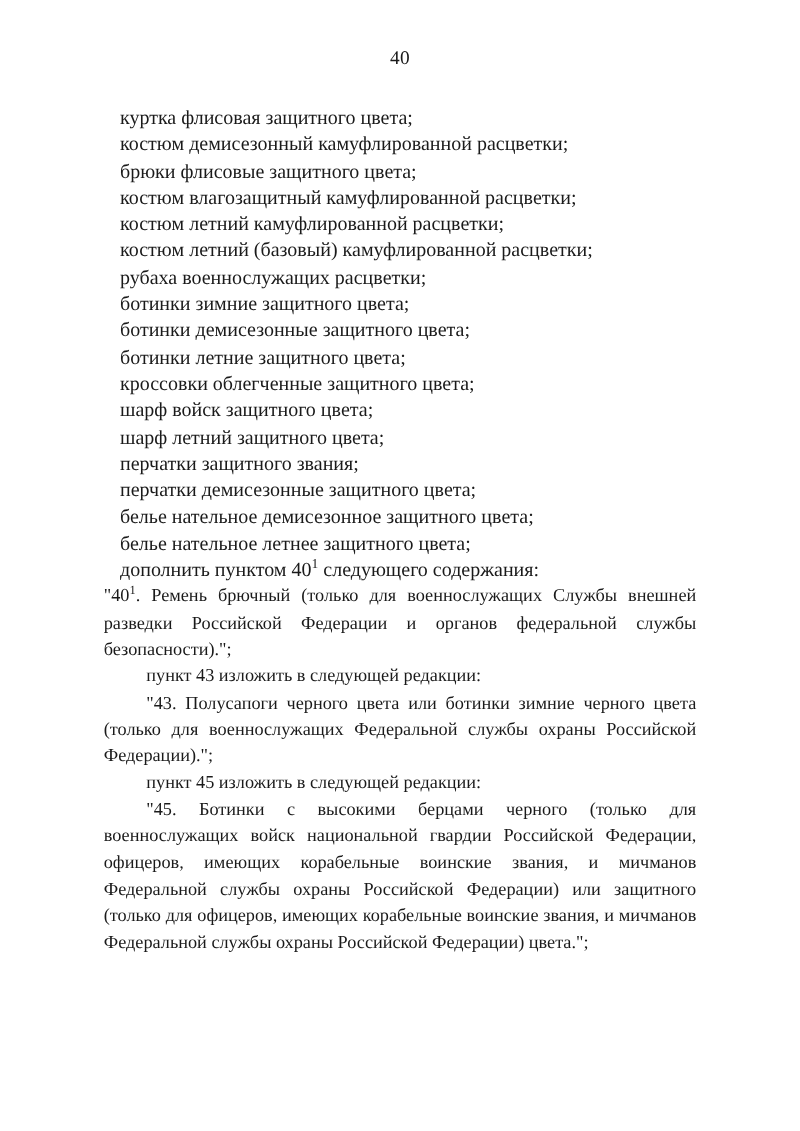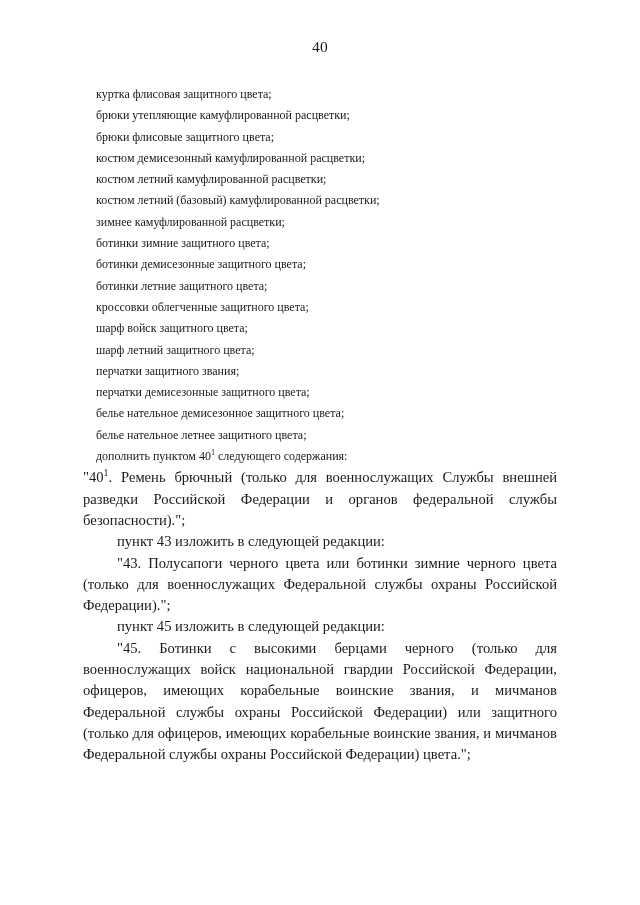--- a/index.html
+++ b/index.html
@@ -27,21 +27,21 @@
     margin-top: 38px;
     margin-bottom: 0;
     letter-spacing: 0.2px;
   }
   .body-block {
     margin: 0 auto;
     width: 474px;
     padding-top: 28px;
   }
   .line {
-    font-size: 12px;
+    font-size: 16px;
     line-height: 21.3px;
     text-align: left;
     white-space: pre-wrap;
   }
   .item {
     text-indent: 0;
     padding-left: 0;
   }
   .list-block {
     padding-left: 13px;
@@ -66,26 +66,26 @@
 <body>
 
 <div class="page">
 
   <div class="page-number">40</div>
 
   <div class="body-block">
 
     <div class="list-block">
       <div class="line item">куртка флисовая защитного цвета;</div>
-      <div class="line item">брюки утепляющие камуфлированной расцветки;</div>
+      <div class="line item">костюм демисезонный камуфлированной расцветки;</div>
       <div class="line item">брюки флисовые защитного цвета;</div>
-      <div class="line item">костюм демисезонный камуфлированной расцветки;</div>
+      <div class="line item">костюм влагозащитный камуфлированной расцветки;</div>
       <div class="line item">костюм летний камуфлированной расцветки;</div>
       <div class="line item">костюм летний (базовый) камуфлированной расцветки;</div>
-      <div class="line item">зимнее камуфлированной расцветки;</div>
+      <div class="line item">рубаха военнослужащих расцветки;</div>
       <div class="line item">ботинки зимние защитного цвета;</div>
       <div class="line item">ботинки демисезонные защитного цвета;</div>
       <div class="line item">ботинки летние защитного цвета;</div>
       <div class="line item">кроссовки облегченные защитного цвета;</div>
       <div class="line item">шарф войск защитного цвета;</div>
       <div class="line item">шарф летний защитного цвета;</div>
       <div class="line item">перчатки защитного звания;</div>
       <div class="line item">перчатки демисезонные защитного цвета;</div>
       <div class="line item">белье нательное демисезонное защитного цвета;</div>
       <div class="line item">белье нательное летнее защитного цвета;</div>

